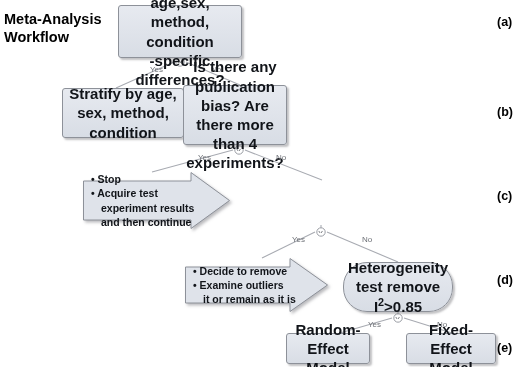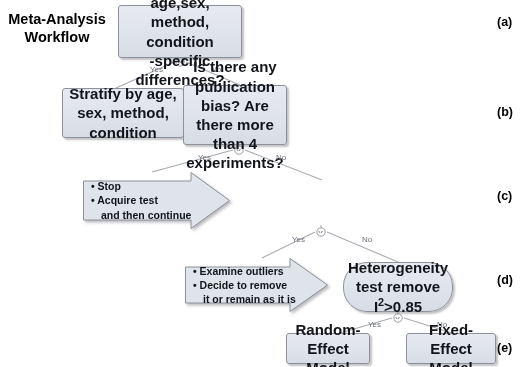--- a/index.html
+++ b/index.html
@@ -18,21 +18,20 @@
     background: #ffffff;
     overflow: hidden;
   }
   
   .chart-title {
     position: absolute;
     font-weight: bold;
     font-size: 14.5px;
     color: #000000;
     line-height: 1.25;
-    text-align: center;
     white-space: pre-line;
   }
   
   .node {
     position: absolute;
     box-sizing: border-box;
     background: #dfe3ea;
     border: 1px solid #8d9199;
     border-radius: 3px;
     box-shadow: 2px 2px 2px rgba(120,120,125,0.45);
@@ -179,35 +178,36 @@
   <div class="edge-label" style="left:186px; top:153px;">Yes</div>
   <div class="edge-label" style="left:264px; top:153px;">No</div>
 
   <div class="arrow-node" style="left:83px; top:172px; width:147px; height:57px;padding-left:20px;">
     <svg class="arrow-shape" viewBox="0 0 147 57" preserveAspectRatio="none">
       <polygon points="0.5,9 108,9 108,0.5 146.5,28.5 108,56.5 108,48 0.5,48" fill="#dfe3ea" stroke="#8d9199" stroke-width="1"></polygon>
     </svg>
     <div class="arrow-text">
       <span class="bullet-line">• Stop</span>
       <span class="bullet-line">• Acquire test</span>
+      <span class="bullet-line cont">experiment results</span>
       <span class="bullet-line cont">and then continue</span>
     </div>
   </div>
 
 
   <div class="edge-label" style="left:280px; top:235px;">Yes</div>
   <div class="edge-label" style="left:350px; top:235px;">No</div>
 
   <div class="arrow-node" style="left:185px; top:258px; width:143px; height:54px;">
     <svg class="arrow-shape" viewBox="0 0 143 54" preserveAspectRatio="none">
       <polygon points="0.5,9 105,9 105,0.5 142.5,27 105,53.5 105,45 0.5,45" fill="#dfe3ea" stroke="#8d9199" stroke-width="1"></polygon>
     </svg>
     <div class="arrow-text">
+      <span class="bullet-line">• Decide to remove</span>
       <span class="bullet-line">• Examine outliers</span>
-      <span class="bullet-line">• Decide to remove</span>
       <span class="bullet-line cont">it or remain as it is</span>
     </div>
   </div>
 
   <div class="node gradient" style="left:343px; top:262px; width:110px; height:50px; flex-direction:column;border-radius:24px;">
     <span>Heterogeneity</span>
     <span><span>test remove I</span><sup>2</sup><span>&gt;0.85</span></span>
   </div>
 
   <div class="edge-label" style="left:356px; top:320px;">Yes</div>

